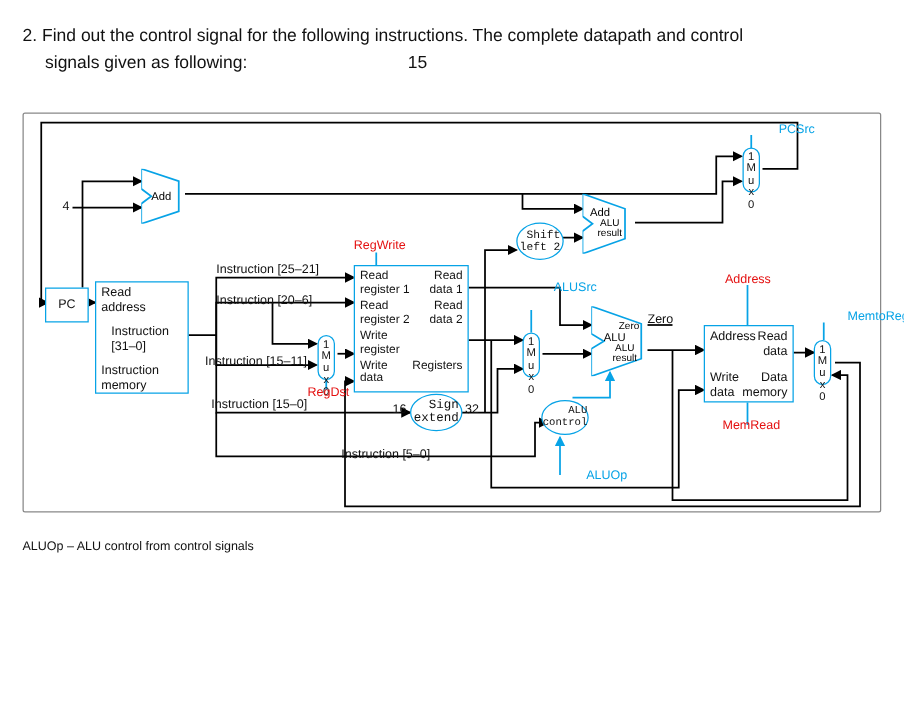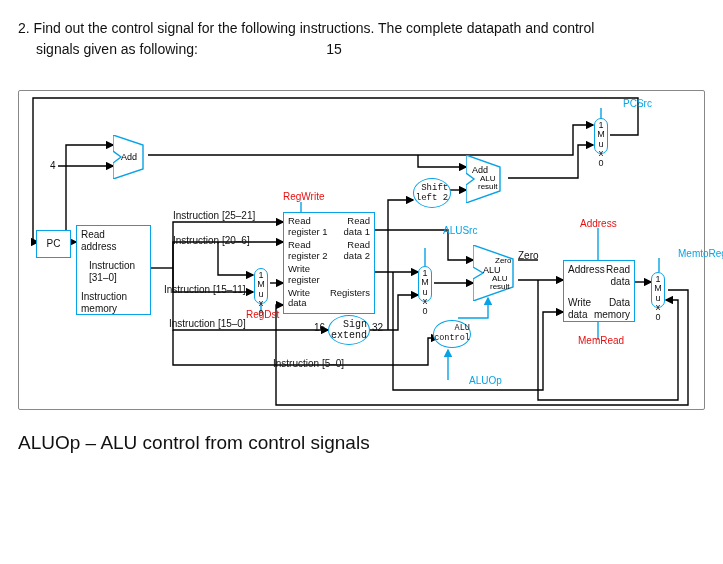--- a/index.html
+++ b/index.html
@@ -46,21 +46,21 @@
     border-radius: 8px;
     background: #fff;
     font-size: 9px;
     text-align: center;
     line-height: 1.05;
     padding-top: 2px;
   }
   .registers { font-size: 9.5px; }
   .registers div { margin-bottom: 2px; }
   .trap { position: absolute; }
-  .note { font-size: 19px; margin-top: 22px; }
+  .note { font-size: 10px; margin-top: 22px; }
 </style>
 </head>
 <body>
 
 <div class="question">
   <span>2.</span>
   <span>Find out the control signal for the following instructions. The complete datapath and control</span><br>
   <span class="indent">signals given as following:</span>
   <span class="points">15</span>
 </div>

